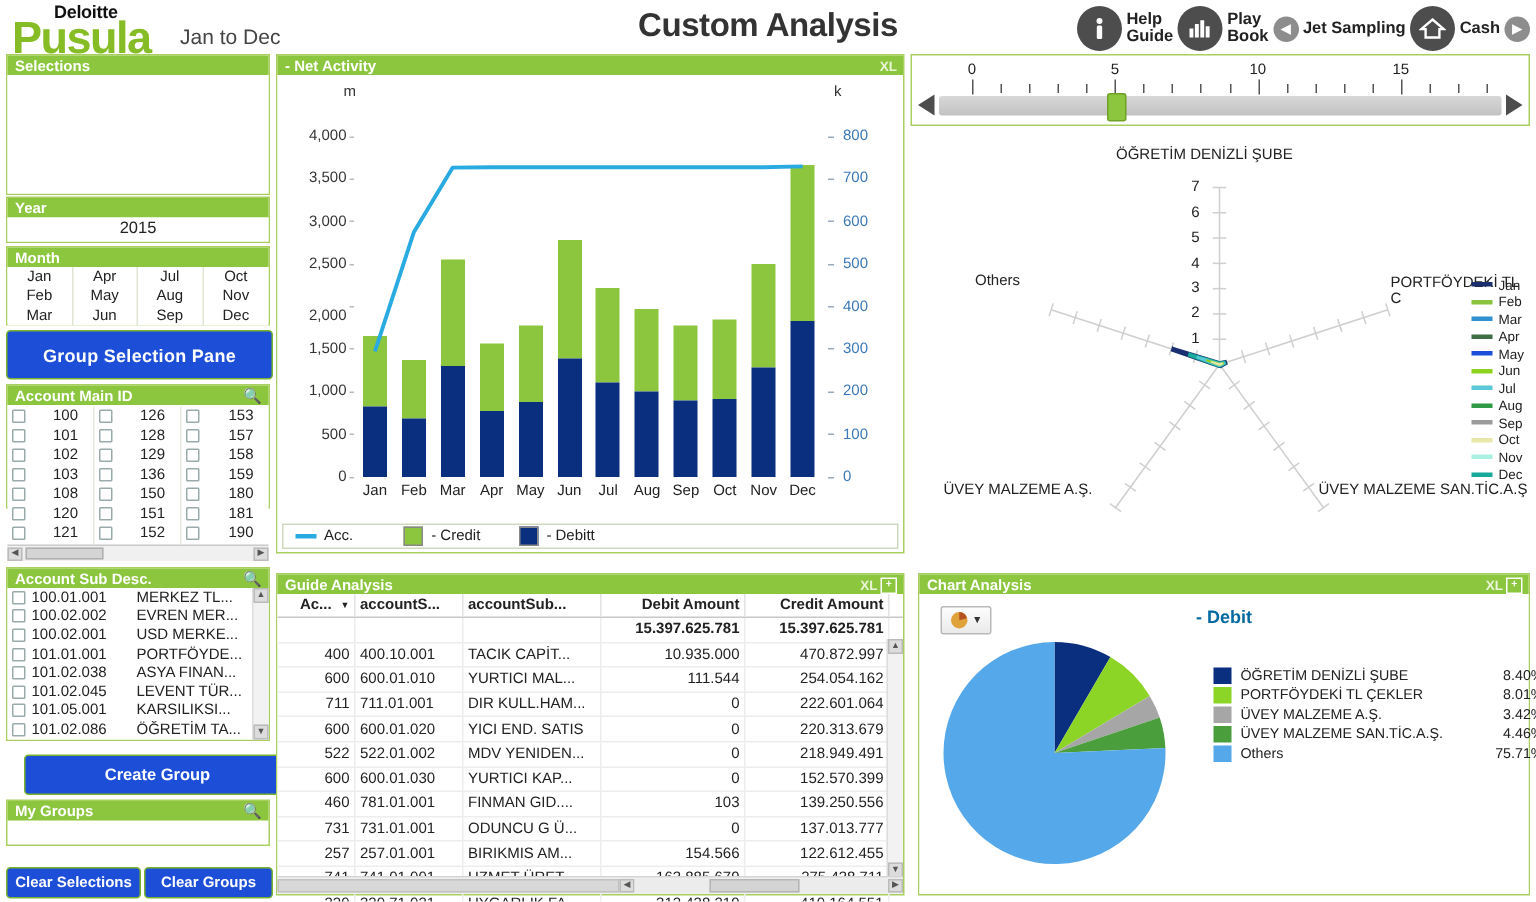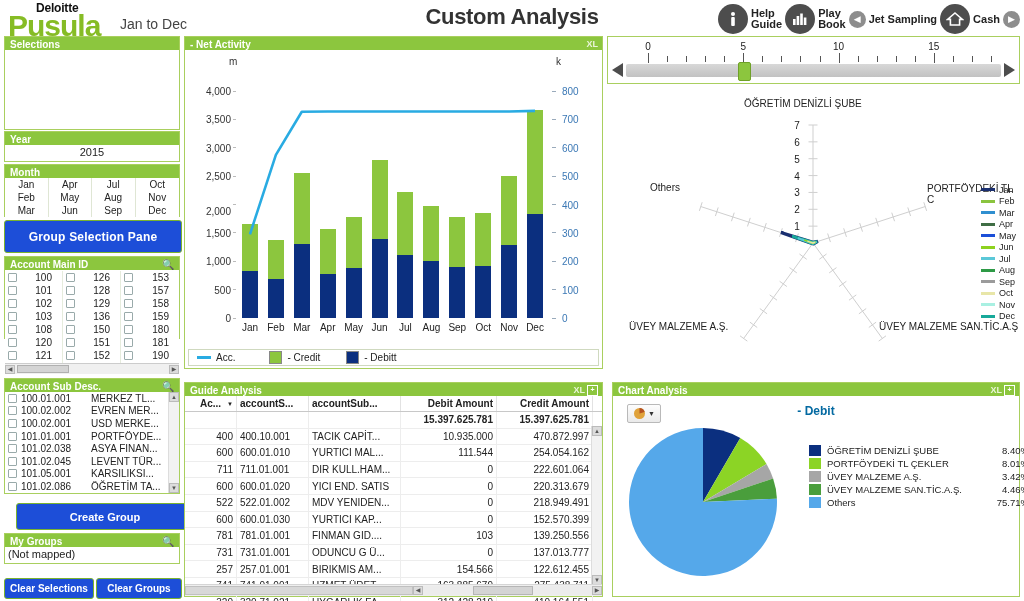--- a/index.html
+++ b/index.html
@@ -395,21 +395,20 @@
     </div>
   </div>
 
   <div class="bigbtn" id="creategroup">Create Group</div>
 
   <div class="panel" id="mygroups">
     <div class="ptitle">
       <span>My Groups</span>
       <span class="magn">🔍</span>
     </div>
-    <div class="val">(Not mapped)</div>
   </div>
 
   <div class="bigbtn" id="clearsel">Clear Selections</div>
   <div class="bigbtn" id="cleargrp">Clear Groups</div>
 
   <div class="panel" id="netact">
     <div class="ptitle">
       <span>- Net Activity</span>
       <span class="xl">
         <span>XL</span>
@@ -764,21 +763,21 @@
             <div class="c c5">218.949.491</div>
           </div>
           <div class="trow">
             <div class="c c1">600</div>
             <div class="c c2">600.01.030</div>
             <div class="c c3">YURTICI KAP...</div>
             <div class="c c4">0</div>
             <div class="c c5">152.570.399</div>
           </div>
           <div class="trow">
-            <div class="c c1">781</div>
+            <div class="c c1">460</div>
             <div class="c c2">781.01.001</div>
             <div class="c c3">FINMAN GID....</div>
             <div class="c c4">103</div>
             <div class="c c5">139.250.556</div>
           </div>
           <div class="trow">
             <div class="c c1">731</div>
             <div class="c c2">731.01.001</div>
             <div class="c c3">ODUNCU G Ü...</div>
             <div class="c c4">0</div>

